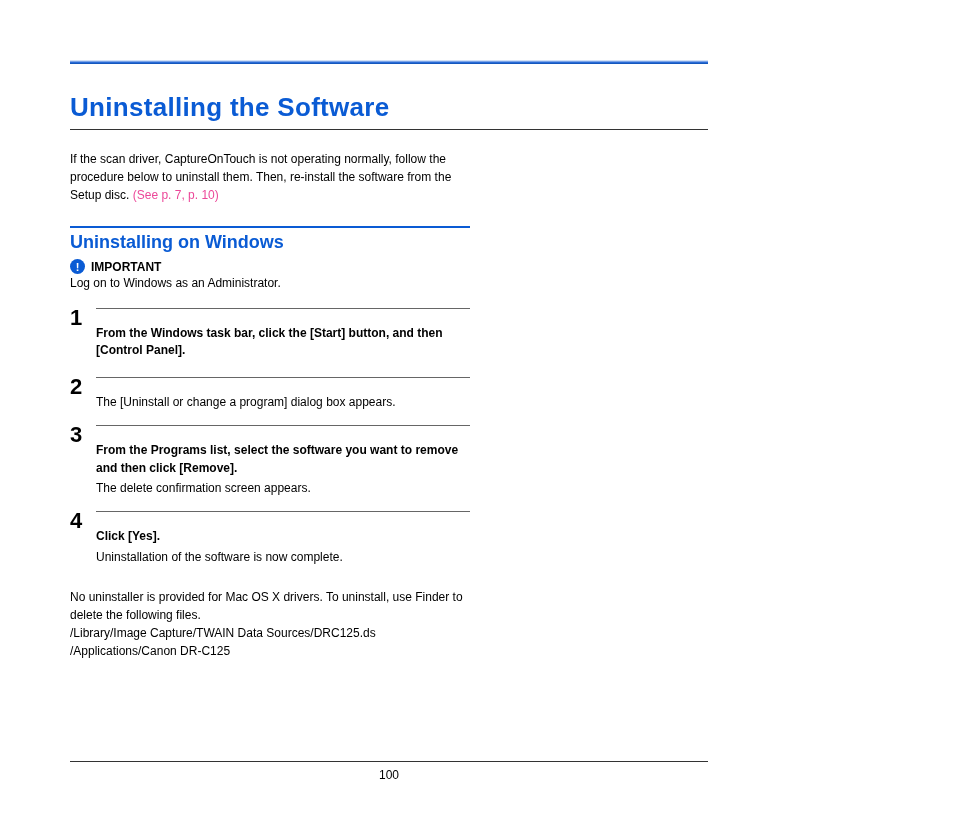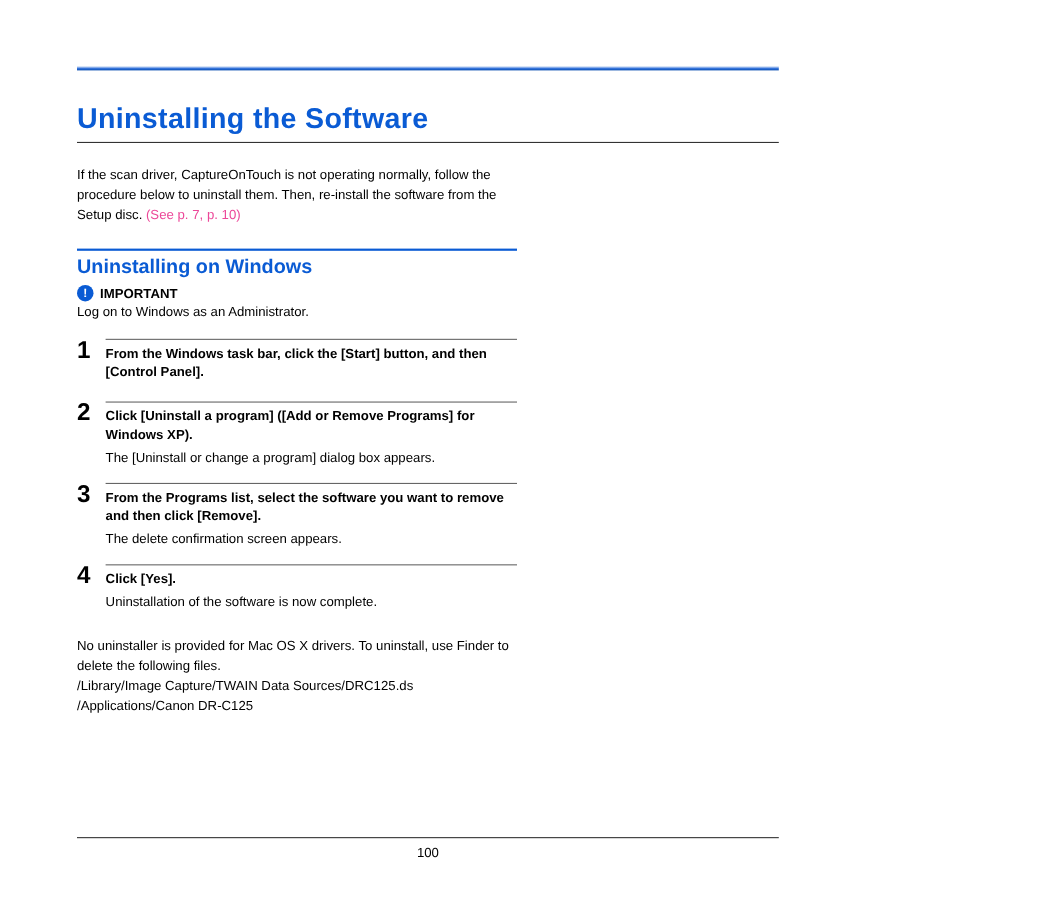--- a/index.html
+++ b/index.html
@@ -86,21 +86,21 @@
   .step-num {
     font-size: 22px;
     font-weight: 800;
     line-height: 1;
     min-width: 16px;
     margin-top: -1px;
   }
   .step-body {
     flex: 1;
     border-top: 1px solid #666;
-    padding-top: 4px;
+    padding-top: 16px;
   }
   .step-title {
     font-size: 12px;
     font-weight: 700;
     line-height: 1.45;
     margin-bottom: 3px;
   }
   .step-desc {
     font-size: 12px;
     line-height: 1.45;
@@ -150,21 +150,20 @@
     <div class="step">
       <div class="step-num">1</div>
       <div class="step-body">
         <div class="step-title">From the Windows task bar, click the [Start] button, and then [Control Panel].</div>
       </div>
     </div>
 
     <div class="step">
       <div class="step-num">2</div>
       <div class="step-body">
-        <div class="step-title">Click [Uninstall a program] ([Add or Remove Programs] for Windows XP).</div>
         <div class="step-desc">The [Uninstall or change a program] dialog box appears.</div>
       </div>
     </div>
 
     <div class="step">
       <div class="step-num">3</div>
       <div class="step-body">
         <div class="step-title">From the Programs list, select the software you want to remove and then click [Remove].</div>
         <div class="step-desc">The delete confirmation screen appears.</div>
       </div>

